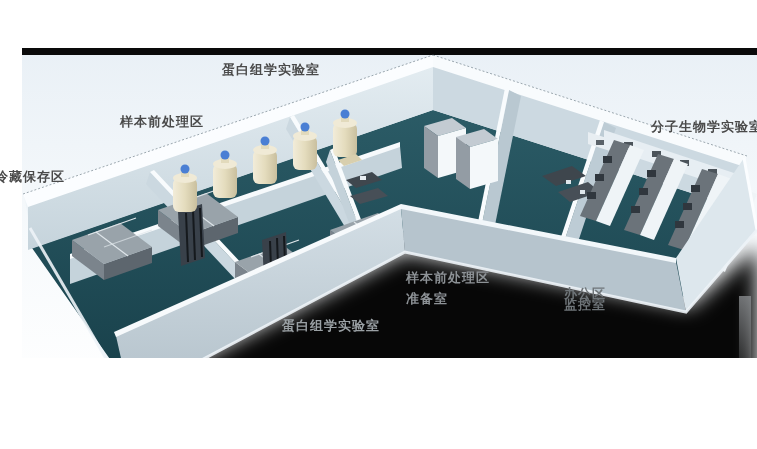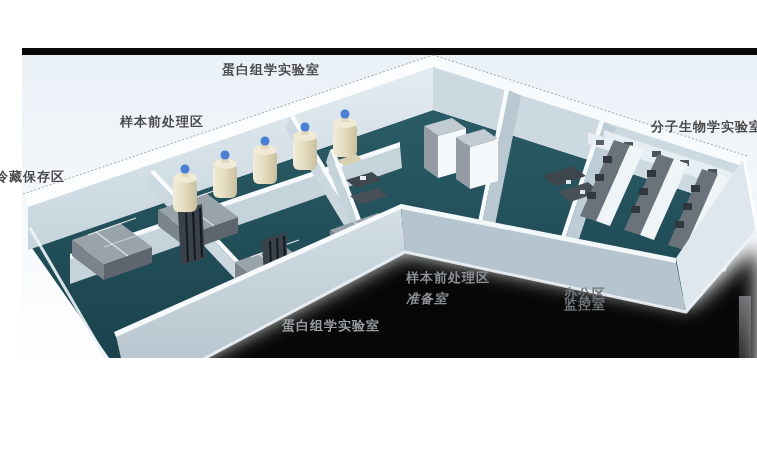--- a/index.html
+++ b/index.html
@@ -282,18 +282,18 @@
       <path d="M30,228 L129,398" fill="none" stroke="#edf3f7" stroke-width="3" opacity="0.9"></path>
     </g>
   </g>
 </svg>
 
 <div class="lbl lbl-dark" style="left:222px;top:63px;">蛋白组学实验室</div>
 <div class="lbl lbl-dark" style="left:120px;top:115px;">样本前处理区</div>
 <div class="lbl lbl-dark" style="left:-5px;top:170px;">冷藏保存区</div>
 <div class="lbl lbl-dark" style="left:651px;top:108px;margin-top:12px;">分子生物学实验室</div>
 <div class="lbl lbl-gray" style="left:406px;top:231px;">样本前处理区</div>
-<div class="lbl lbl-gray" style="left:406px;top:252px;font-style:italic;">准备室</div>
+<div class="lbl lbl-gray" style="left:406px;top:252px;">准备室</div>
 <div class="lbl lbl-dim" style="left:564px;top:287px;">办公区</div>
 <div class="lbl lbl-dim" style="left:564px;top:298px;">监控室</div>
 <div class="lbl lbl-light" style="left:282px;top:319px;">蛋白组学实验室</div>
 
 </div>
 
 </body></html>

